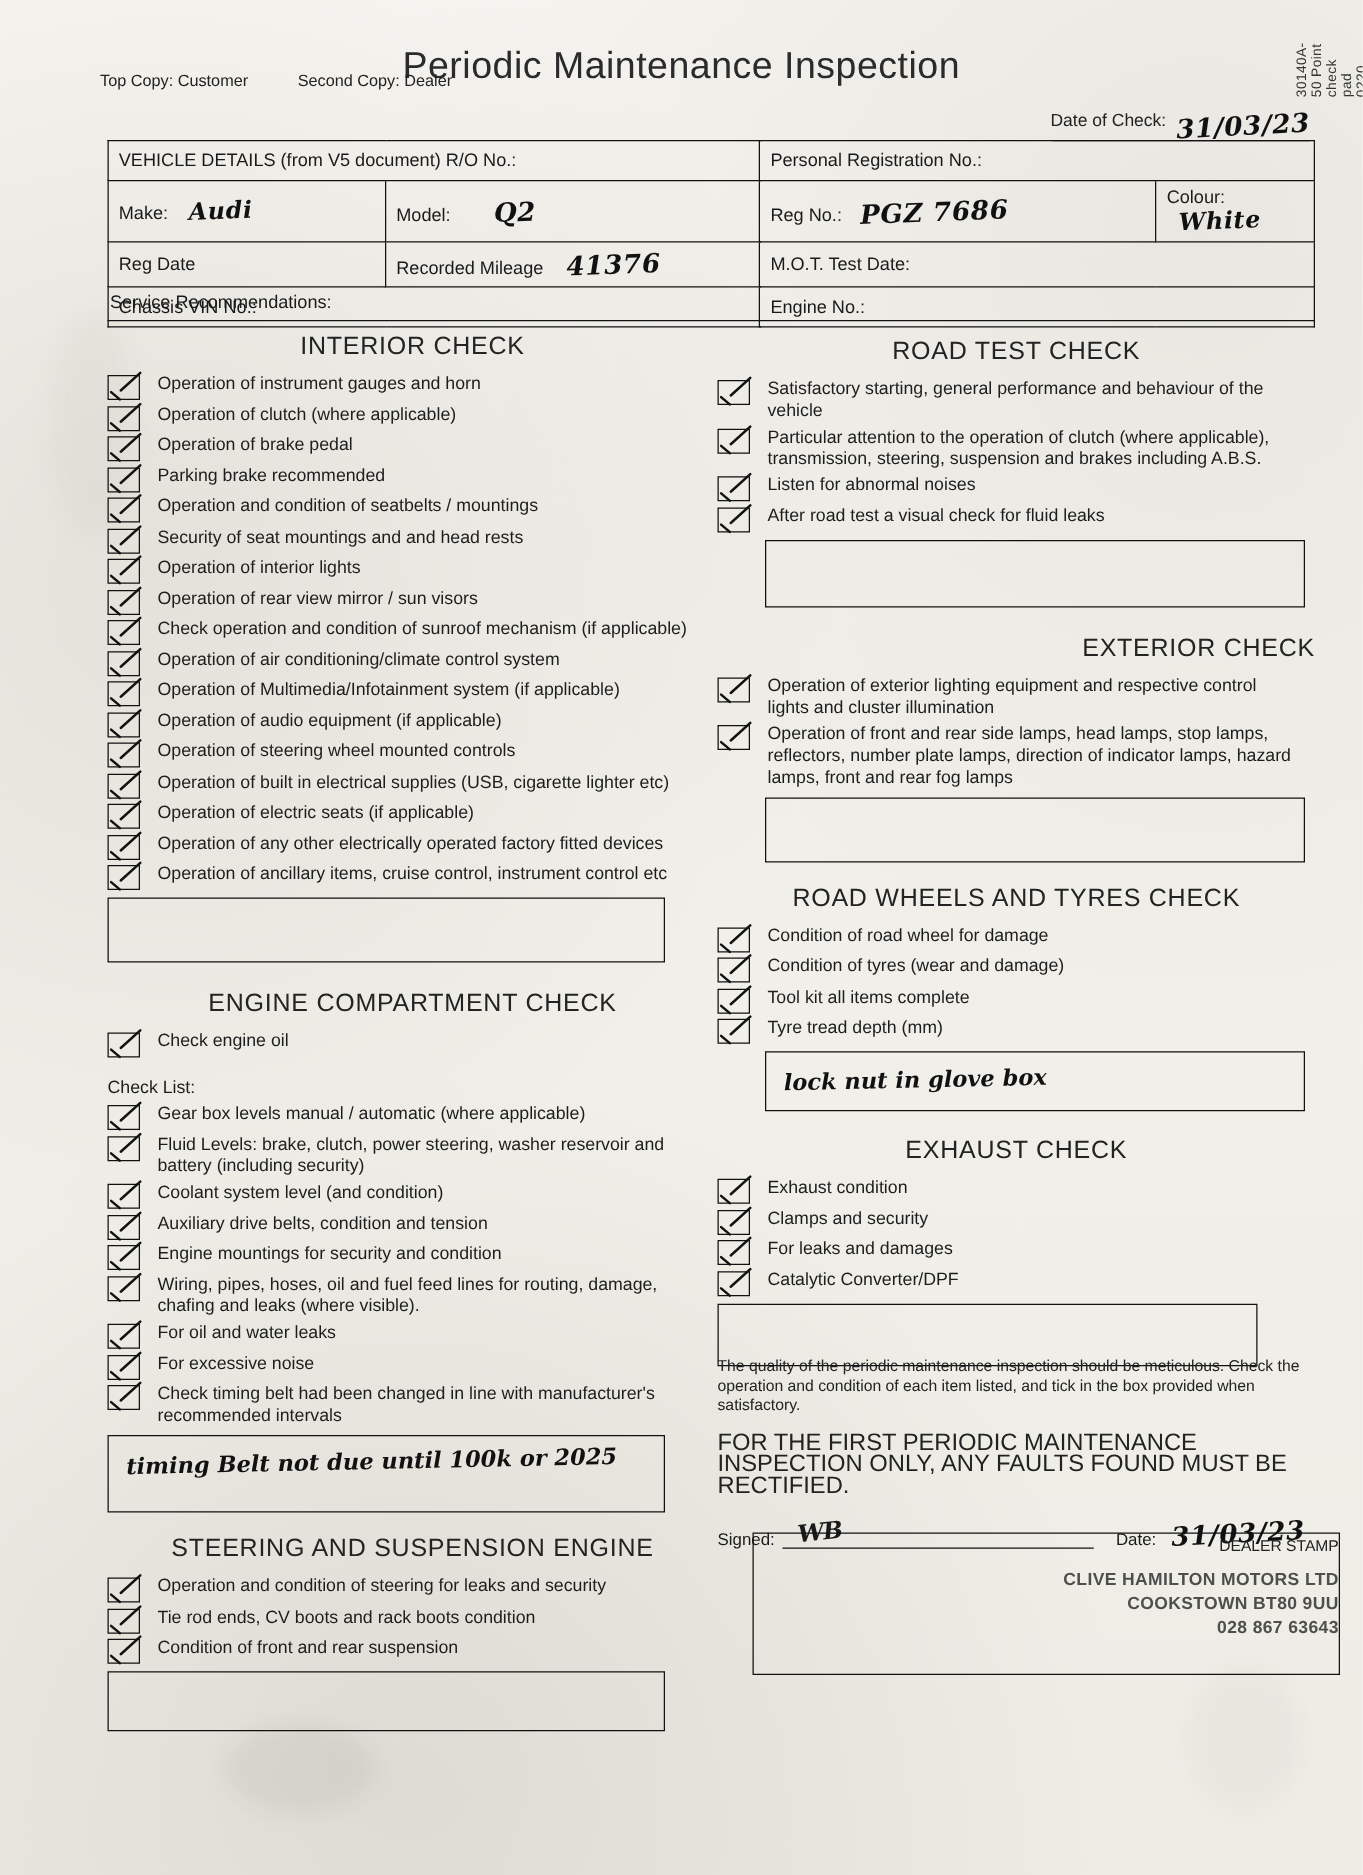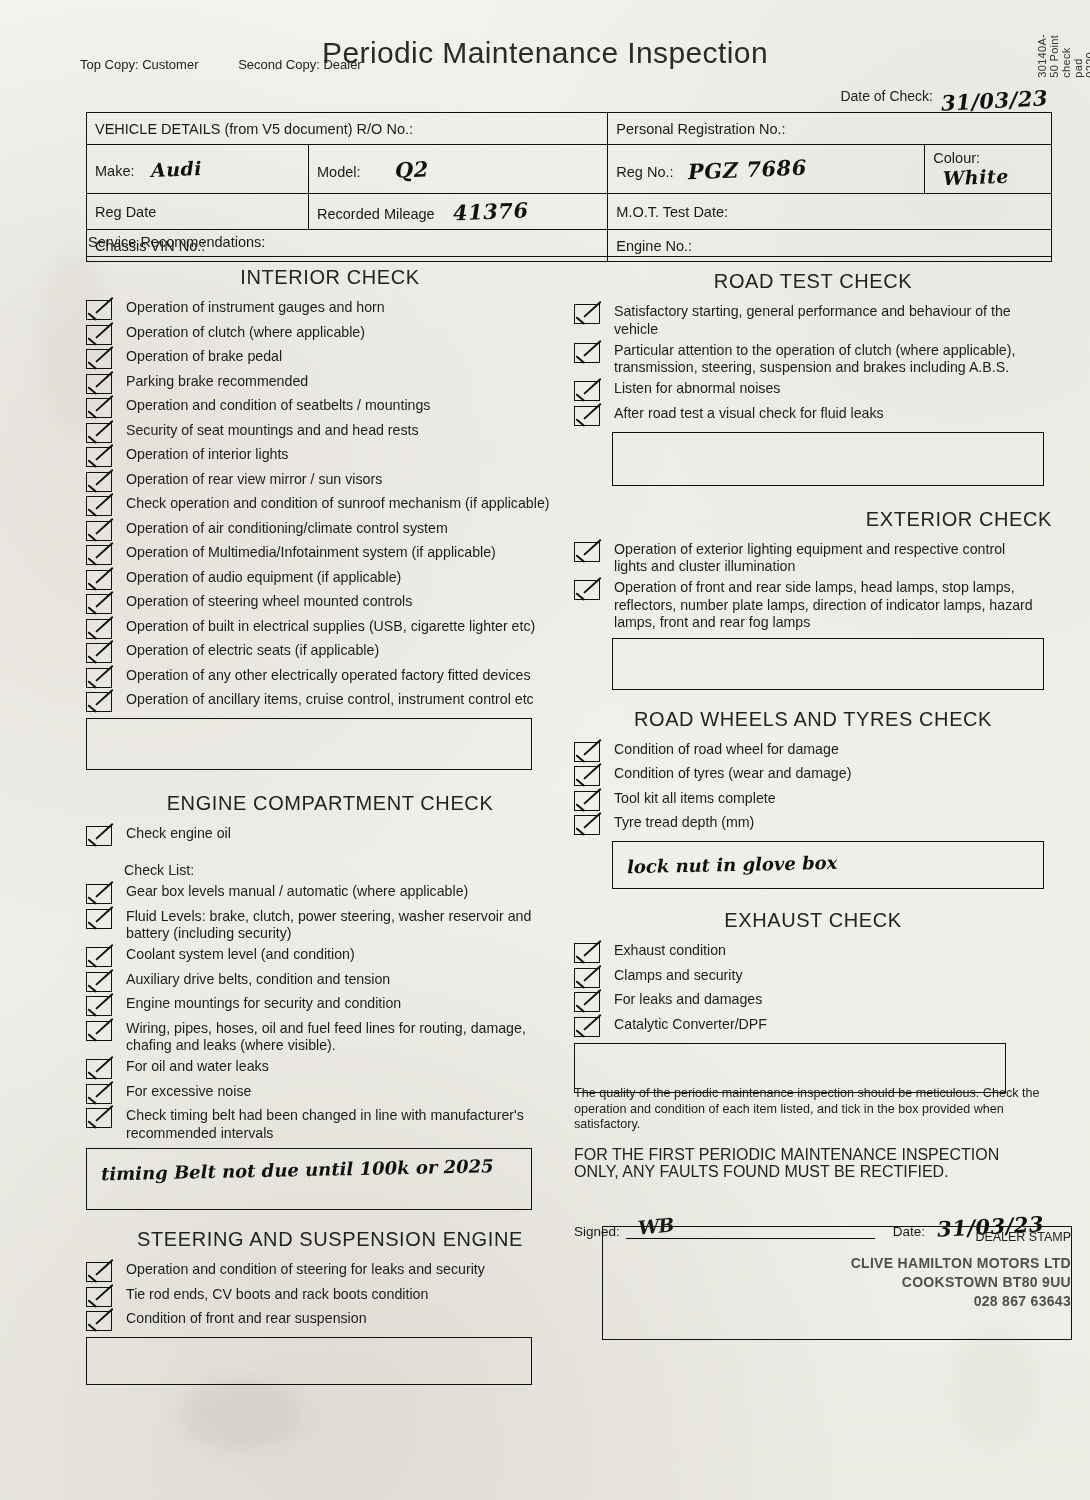--- a/index.html
+++ b/index.html
@@ -253,21 +253,21 @@
       </div>
 
       <div class="sect-title" style="margin-top:22px;">ENGINE COMPARTMENT CHECK</div>
 
       <div class="row">
           <div class="box tick"></div>
           <div class="label">Check engine oil</div>
         </div>
 
       <div style="height:12px;"></div>
-      <div class="label" style="margin-left:38px;margin-bottom:4px;">Check List:</div>
+      <div class="label" style="margin-bottom:4px;">Check List:</div>
 
       <div>
         <div class="row">
             <div class="box tick"></div>
             <div class="label">Gear box levels manual / automatic (where applicable)</div>
           </div>
         <div class="row">
             <div class="box tick"></div>
             <div class="label">Fluid Levels: brake, clutch, power steering, washer reservoir and battery (including security)</div>
           </div>
@@ -407,21 +407,21 @@
             <div class="box tick"></div>
             <div class="label">Catalytic Converter/DPF</div>
           </div>
       </div>
       <div class="notebox" style="height:50px;margin-top:6px;margin-left:0;width:432px;">
         <span class="hwnote"></span>
       </div>
     </div>
 
     <div class="footnote" style="top:998px;">The quality of the periodic maintenance inspection should be meticulous. Check the operation and condition of each item listed, and tick in the box provided when satisfactory.</div>
-    <div class="footnote" style="top:1058px;font-size:16px;line-height:17px;">FOR THE FIRST PERIODIC MAINTENANCE INSPECTION ONLY, ANY FAULTS FOUND MUST BE RECTIFIED.</div>
+    <div class="footnote" style="top:1058px;font-size:19px;line-height:17px;">FOR THE FIRST PERIODIC MAINTENANCE INSPECTION ONLY, ANY FAULTS FOUND MUST BE RECTIFIED.</div>
 
     <div class="signrow" style="top:1110px;width:470px;margin-top:16px;">
       <span>Signed:</span>
       <span class="sigline">
         <span class="sig">WB</span>
       </span>
       <span style="margin-left:12px;">Date:</span>
       <span class="hw big" style="margin-left:6px;transform:rotate(-3deg);">31/03/23</span>
     </div>
 

